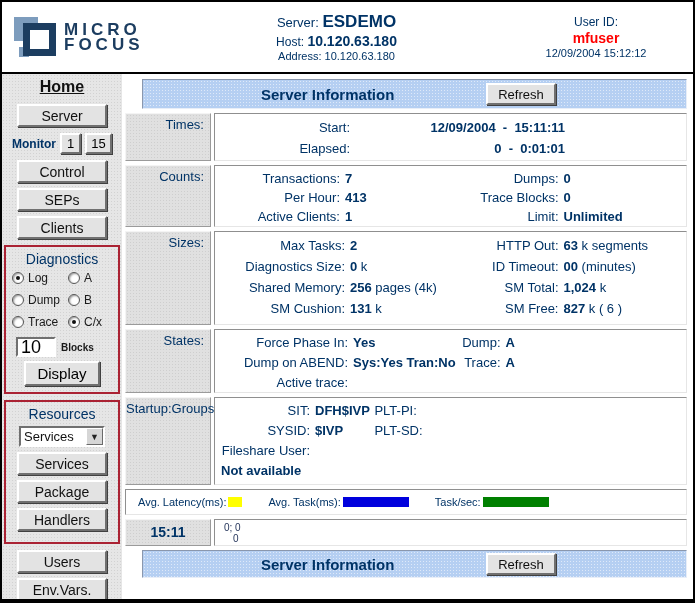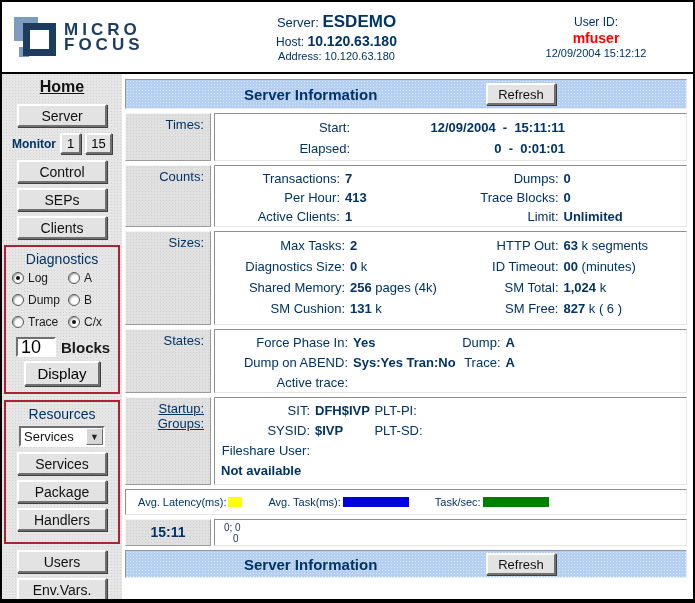--- a/index.html
+++ b/index.html
@@ -60,21 +60,21 @@
   .radio-grid{ display:grid; grid-template-columns: 56px 44px; justify-content:center; row-gap:8px; }
   .radio-item{ display:flex; align-items:center; gap:4px; cursor:default; }
   .radio{ width:12px; height:12px; border-radius:50%; background:#fff; flex:0 0 auto;
           border:1px solid #555; box-shadow: inset 1px 1px 2px rgba(0,0,0,.4); position:relative;}
   .radio[data-checked="true"]::after{ content:""; position:absolute; left:3px; top:3px;
           width:4px; height:4px; border-radius:50%; background:#111; }
   .rlab{ font-size:12px; color:#1a1a1a; }
   .blocks-row{ display:flex; align-items:center; gap:5px; margin:8px 0 4px 8px; }
   .blocks-input{ width:40px; height:20px; border:2px solid; border-color:#707070 #ffffff #ffffff #707070;
           font-size:18px; font-family:"Liberation Sans",sans-serif; padding-left:3px; background:#fff;}
-  .blocks-lab{ font-size:15px; font-weight:bold; color:#1a1a1a; }
+  .blocks-lab{ font-size:10px; font-weight:bold; color:#1a1a1a; }
   .display-btn{ display:block; width:76px; height:25px; margin:4px auto 0; font-size:15px;
           font-family:"Liberation Sans",sans-serif; background:#e3e3e3; color:#000000;
           border:2px solid; border-color:#ffffff #707070 #707070 #ffffff; box-shadow:1px 1px 0 #404040;}
 
   .fake-select{ width:86px; height:21px; margin:2px auto 4px; background:#fff;
           border:2px solid; border-color:#707070 #ffffff #ffffff #707070;
           display:flex; align-items:center; }
   .sel-text{ flex:1; font-size:13px; color:#111; padding-left:3px; }
   .sel-arrow{ width:17px; height:17px; background:#d6d6d6; border:1px solid;
           border-color:#fff #6a6a6a #6a6a6a #fff; font-size:9px; color:#222;
@@ -82,20 +82,21 @@
 
   
   .main{ flex:1; background:#fff; padding:5px 6px 0 3px; overflow:hidden; }
   .bluebar{
     height:30px; display:flex; align-items:center;
     background-color:#b5cff2;
     background-image: radial-gradient(rgba(255,255,255,.55) 0.6px, transparent 0.7px);
     background-size:3px 3px;
     border:1px solid; border-color:#8a97ad #e8eef8 #e8eef8 #8a97ad;
     margin-bottom:4px;
+    margin-left:17px;
   }
   .bartitle{ margin-left:118px; font-size:15px; font-weight:bold; color:#003366; }
   .refresh-btn{ margin-left:auto; margin-right:130px; width:70px; height:22px;
     background:#e3e3e3; color:#111; font-size:13px; font-family:"Liberation Sans",sans-serif;
     border:2px solid; border-color:#ffffff #707070 #707070 #ffffff; box-shadow:1px 1px 0 #404040;}
 
   .row{ display:flex; gap:3px; margin-bottom:4px; }
   .rlabel{
     width:86px; flex:0 0 auto; text-align:right; padding:3px 6px 0 0;
     background-color:#e0e0e0;
@@ -135,21 +136,21 @@
 
   
   .box-startup{ padding:3px 0; }
   .startup-cols{ display:flex; }
   .box-startup .colL{ width:33%; }
   .box-startup .colR{ width:67%; }
   .box-startup .pr{ line-height:20px; }
   .box-startup .colL .pk{ width:95px; }
   .box-startup .colR .pk{ width:62px; text-align:left; padding-left:4px;}
   .groups-line{ padding-left:6px; font-weight:bold; line-height:20px; }
-  .rlabel-startup{ display:flex; flex-direction:column; padding-bottom:4px;text-decoration:underline;}
+  .rlabel-startup{ display:flex; flex-direction:row; padding-bottom:4px;}
 
   
   .row-activity .rlabel{ padding-top:3px; }
   .box-activity{ display:flex; align-items:center; gap:26px; padding-left:12px; height:24px;}
   .leg{ display:flex; align-items:center; gap:2px; font-size:11px; color:#003366; }
   .sw{ height:10px; display:inline-block; }
   .sw-sm{ width:14px; }
   .sw-lg{ width:66px; }
 
   

